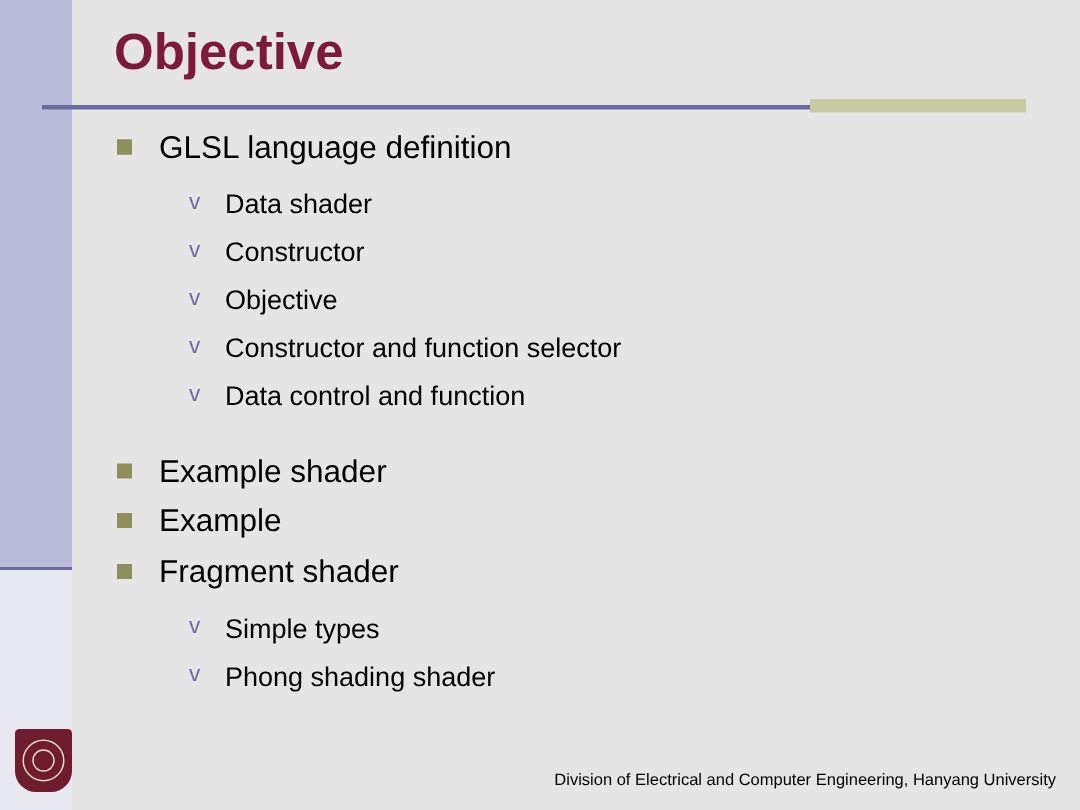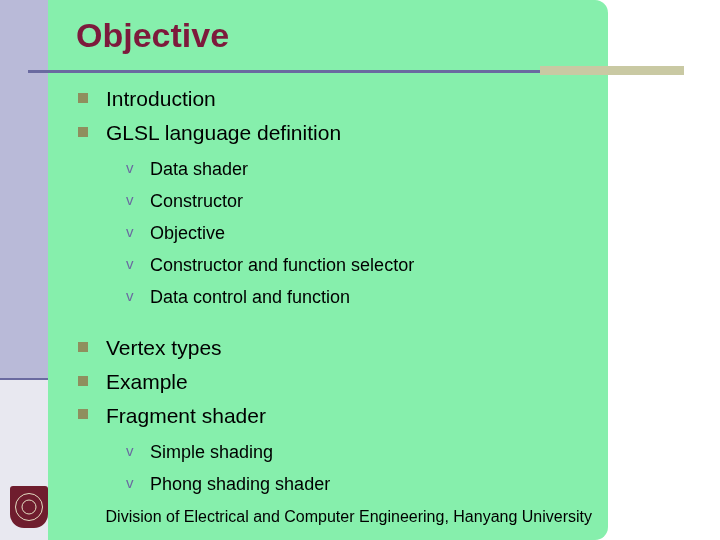--- a/index.html
+++ b/index.html
@@ -8,24 +8,23 @@
   }
   body {
     width: 720px;
     height: 540px;
     background: #ffffff;
     font-family: "Liberation Sans", sans-serif;
     overflow: hidden;
   }
   .slide {
     position: relative;
-    width: 608px;
+    width: 720px;
     height: 540px;
-    background: #86efac;
-    border-radius: 13px;
+    background: #e5e5e5;
   }
 
   
   .left-band-light {
     position: absolute;
     left: 0;
     top: 0;
     width: 48px;
     height: 540px;
     background: #e8e8f0;
@@ -130,21 +129,21 @@
 
   .group-gap {
     height: 14px;
   }
 
   
   .footer-text {
     position: absolute;
     right: 16px;
     bottom: 14px;
-    font-size: 16px;
+    font-size: 11px;
     color: #000000;
     text-align: left;
   }
 
   .logo {
     position: absolute;
     left: 10px;
     bottom: 12px;
     width: 38px;
     height: 42px;
@@ -189,21 +188,20 @@
 
   <div class="title">Objective</div>
   <div class="title-rule"></div>
   <div class="title-rule-accent"></div>
 
   <div class="body">
     <ul>
 
       <li class="level1">
         <span class="bullet"></span>
-        <span>Introduction</span>
       </li>
 
       <li class="level1">
         <span class="bullet"></span>
         <span>GLSL language definition</span>
       </li>
 
       <ul class="sub">
         <li class="level2">
           <span class="bullet-v">v</span>
@@ -224,37 +222,37 @@
         <li class="level2">
           <span class="bullet-v">v</span>
           <span>Data control and function</span>
         </li>
       </ul>
 
       <div class="group-gap"></div>
 
       <li class="level1">
         <span class="bullet"></span>
-        <span>Vertex types</span>
+        <span>Example shader</span>
       </li>
 
       <li class="level1">
         <span class="bullet"></span>
         <span>Example</span>
       </li>
 
       <li class="level1">
         <span class="bullet"></span>
         <span>Fragment shader</span>
       </li>
 
       <ul class="sub">
         <li class="level2">
           <span class="bullet-v">v</span>
-          <span>Simple shading</span>
+          <span>Simple types</span>
         </li>
         <li class="level2">
           <span class="bullet-v">v</span>
           <span>Phong shading shader</span>
         </li>
       </ul>
 
     </ul>
   </div>
 

